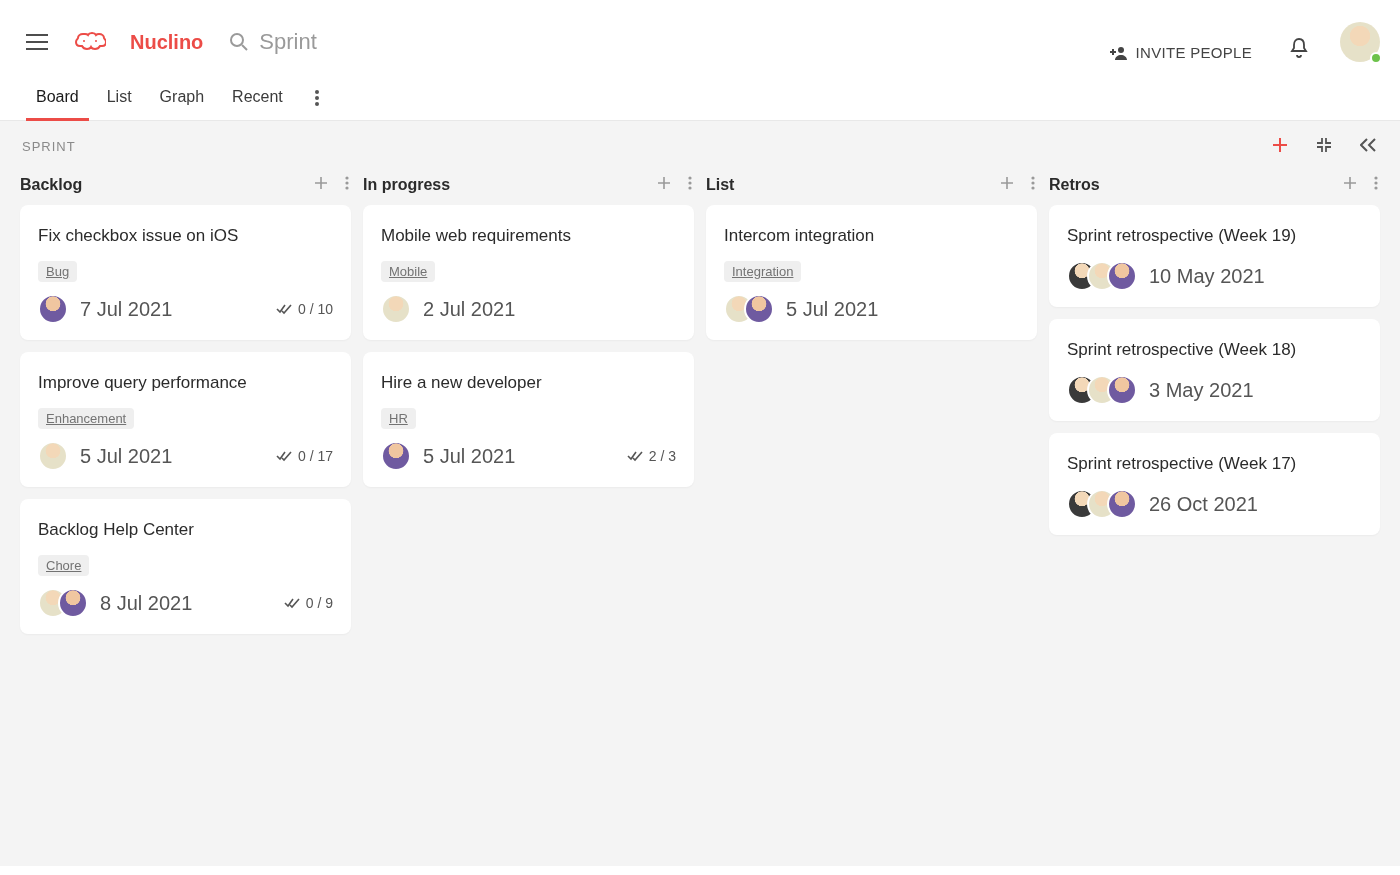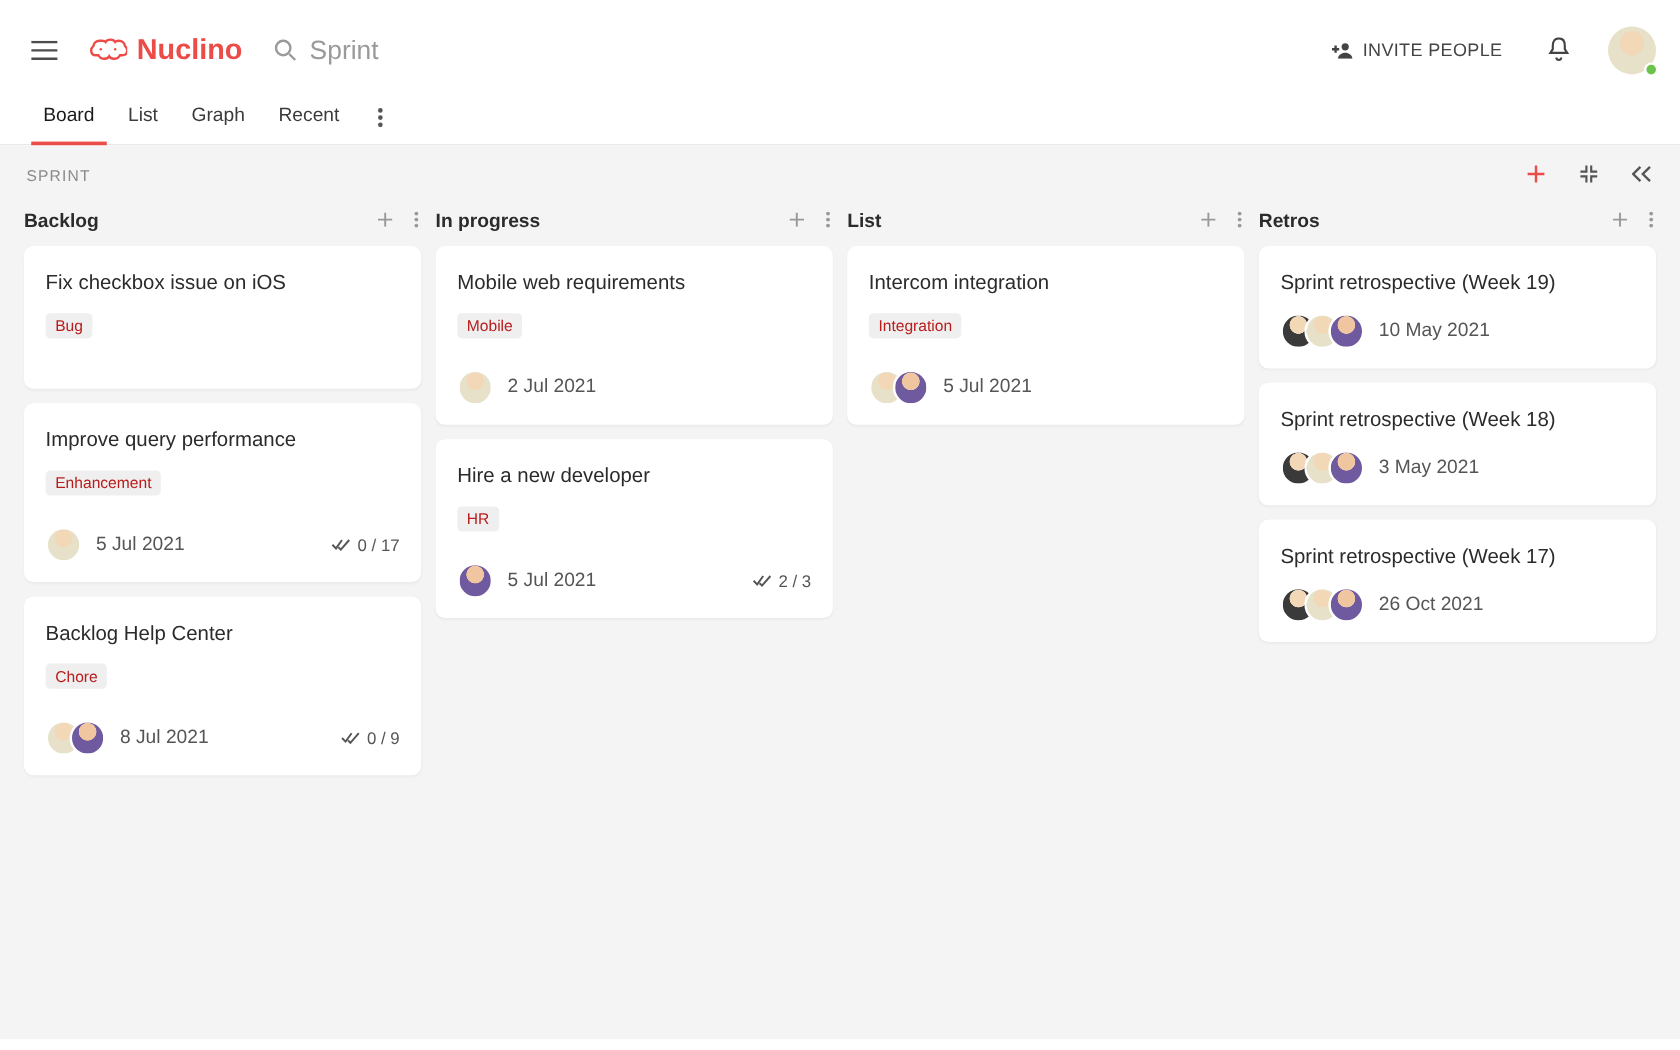--- a/index.html
+++ b/index.html
@@ -15,26 +15,26 @@
   --avatar3:#4a3b2c; 
 }
 *{box-sizing:border-box;}
 html,body{margin:0;padding:0;font-family:"Segoe UI",Arial,sans-serif;color:var(--text);background:#fff;}
 body{width:1400px;height:875px;overflow:hidden;}
 
 
 .header{display:flex;align-items:center;padding:22px 20px 10px 20px;}
 .menu-btn{background:none;border:0;padding:6px;margin-right:20px;cursor:pointer;color:#4d4d4d;}
 .menu-btn svg{display:block;}
-.logo{display:flex;align-items:center;gap:8px;color:var(--brand);font-weight:700;font-size:24px;margin-right:26px;}
+.logo{display:flex;align-items:center;gap:24px;color:var(--brand);font-weight:700;font-size:20px;margin-right:26px;}
 .logo svg{display:block;}
 .search-wrap{display:flex;align-items:center;gap:8px;color:#9a9a9a;}
 .search-wrap svg{display:block;}
 .search-input{border:0;font-size:22px;color:#9a9a9a;outline:none;width:200px;background:transparent;}
-.header-actions{margin-left:auto;display:flex;align-items:center;gap:26px;}
+.header-actions{margin-left:auto;display:flex;align-items:flex-end;gap:26px;}
 .invite-btn{background:none;border:0;display:flex;align-items:center;gap:8px;color:#444;font-size:15px;cursor:pointer;letter-spacing:0.3px;}
 .notif-btn{background:none;border:0;cursor:pointer;color:#444;}
 .avatar-wrap{position:relative;}
 .header-avatar{width:40px;height:40px;border-radius:50%;background:radial-gradient(circle at 50% 35%, #f3d8b8 30%, var(--avatar1) 32%);}
 .status-dot{position:absolute;right:-2px;bottom:-2px;width:12px;height:12px;border-radius:50%;background:#6dc24b;border:2px solid #fff;}
 
 
 .tabs{display:flex;align-items:center;gap:28px;padding:6px 20px 0 36px;border-bottom:1px solid var(--border);}
 .tab{background:none;border:0;padding:10px 0 14px 0;font-size:16px;color:#3b3b3b;cursor:pointer;position:relative;}
 .tab.active{color:#1a1a1a;font-weight:500;}
@@ -48,29 +48,29 @@
 .board-bar-actions{margin-left:auto;display:flex;align-items:center;gap:24px;color:#555;}
 .icon-btn{background:none;border:0;cursor:pointer;color:inherit;padding:2px;}
 .icon-btn.brand{color:var(--brand);}
 .columns{display:flex;gap:12px;padding:0 20px;}
 .column{width:334px;}
 .col-header{display:flex;align-items:center;padding:6px 0 10px 0;}
 .col-title{font-size:16px;font-weight:600;color:#2b2b2b;}
 .col-actions{margin-left:auto;display:flex;gap:14px;color:#999;}
 .card{background:var(--card-bg);border-radius:8px;padding:20px 18px 16px 18px;margin-bottom:12px;box-shadow:0 1px 2px rgba(0,0,0,0.04);}
 .card-title{font-size:17px;color:#2b2b2b;margin-bottom:14px;line-height:1.3;}
-.tag{display:inline-block;background:var(--tag-bg);color:#b91c1c;font-size:13px;padding:3px 8px;border-radius:4px;margin-bottom:26px;}
+.tag{display:inline-block;background:var(--tag-bg);color:#737373;font-size:13px;padding:3px 8px;border-radius:4px;margin-bottom:12px;text-decoration:underline;}
 .card-footer{display:flex;align-items:center;}
 .avatars{display:flex;}
 .avatar{width:30px;height:30px;border-radius:50%;border:2px solid #fff;margin-right:-10px;}
 .avatar:last-child{margin-right:0;}
 .avatar.a1{background:radial-gradient(circle at 50% 30%, #f3d8b8 32%, var(--avatar1) 34%);}
 .avatar.a2{background:radial-gradient(circle at 50% 30%, #f0c6a0 32%, var(--avatar2) 34%);}
 .avatar.a3{background:radial-gradient(circle at 50% 30%, #f3d8b8 32%, #3a3a3a 34%);}
-.card-date{font-size:16px;color:#555;margin-left:12px;}
+.card-date{font-size:20px;color:#555;margin-left:12px;}
 .card-progress{margin-left:auto;display:flex;align-items:center;gap:6px;color:#555;font-size:14px;}
 .check-icon{display:inline-block;}
 </style>
 </head>
 <body>
 
 <div class="header">
   <button class="menu-btn">
     <svg width="22" height="16" viewBox="0 0 22 16">
         <path d="M0 0h22v2H0zM0 7h22v2H0zM0 14h22v2H0z" fill="currentColor"></path>
@@ -152,21 +152,32 @@
             <button class="icon-btn"><svg width="12" height="12" viewBox="0 0 12 12" stroke="currentColor" stroke-width="1.6">
                 <path d="M6 0v12M0 6h12"></path>
               </svg></button>
             <button class="icon-btn"><svg width="4" height="14" viewBox="0 0 4 14" fill="currentColor">
                 <circle cx="2" cy="2" r="1.6"></circle>
                 <circle cx="2" cy="7" r="1.6"></circle>
                 <circle cx="2" cy="12" r="1.6"></circle>
               </svg></button>
           </div>
         </div>
-        <div class="card"><div class="card-title">Fix checkbox issue on iOS</div><span class="tag">Bug</span></div>
+        <div class="card"><div class="card-title">Fix checkbox issue on iOS</div><span class="tag">Bug</span><div class="card-footer">
+            <div class="avatars">
+              <div class="avatar a2"></div>
+            </div>
+            <div class="card-date">7 Jul 2021</div>
+            <div class="card-progress">
+              <svg class="check-icon" width="16" height="12" viewBox="0 0 16 12" fill="none" stroke="currentColor" stroke-width="1.6">
+                <path d="M1 6l3 3L9 2M6 8l2 2L15 2"></path>
+              </svg>
+              <span>0 / 10</span>
+            </div>
+          </div></div>
         <div class="card"><div class="card-title">Improve query performance</div><span class="tag">Enhancement</span><div class="card-footer">
             <div class="avatars">
               <div class="avatar a1"></div>
             </div>
             <div class="card-date">5 Jul 2021</div>
             <div class="card-progress">
               <svg class="check-icon" width="16" height="12" viewBox="0 0 16 12" fill="none" stroke="currentColor" stroke-width="1.6">
                 <path d="M1 6l3 3L9 2M6 8l2 2L15 2"></path>
               </svg>
               <span>0 / 17</span>

